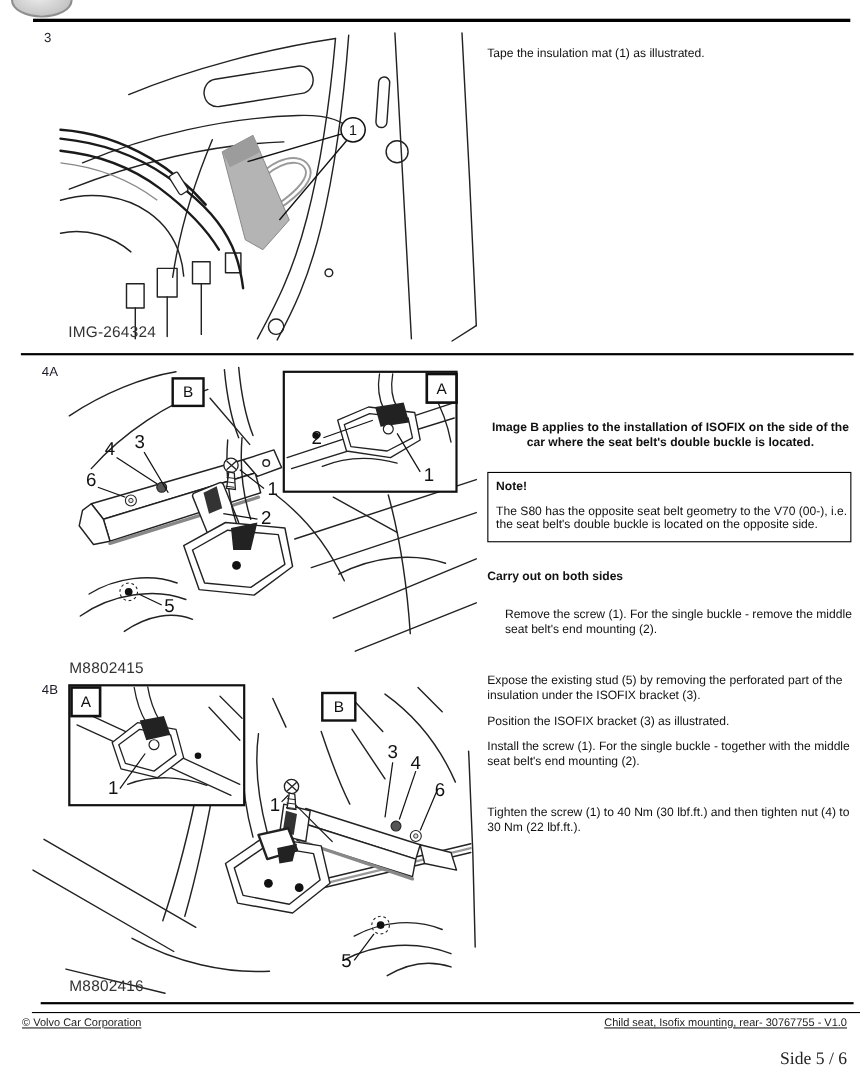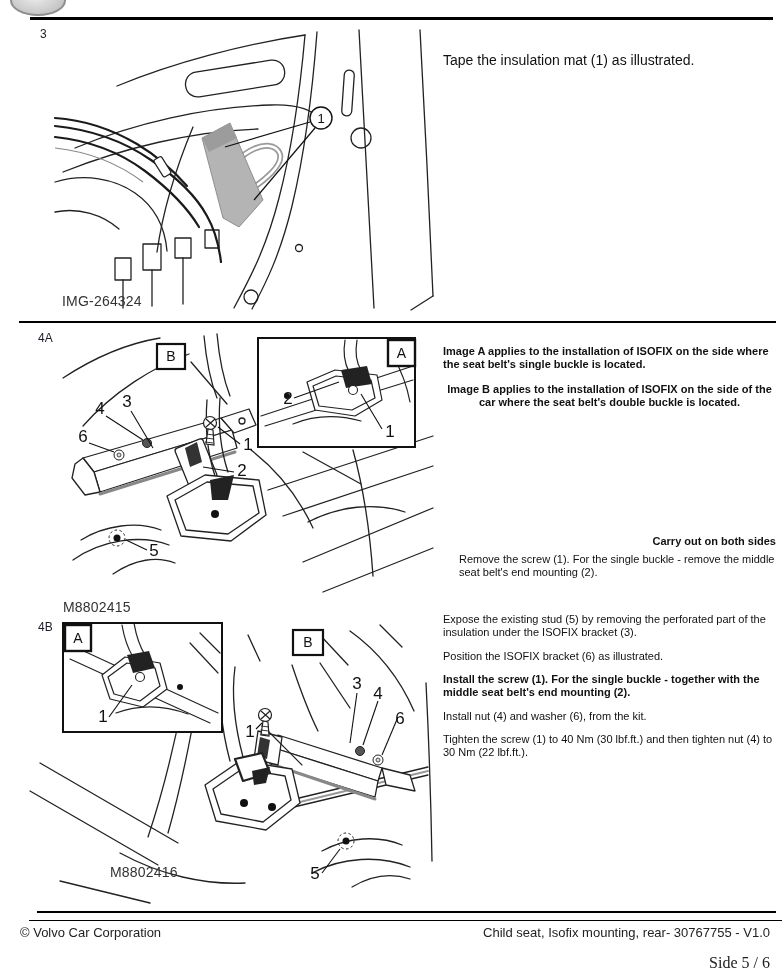--- a/index.html
+++ b/index.html
@@ -23,23 +23,23 @@
   
   .rightcol{position:absolute;left:443px;top:340px;width:333px;height:430px;}
   .rightcol p{margin:0;font-size:11px;line-height:12.5px;position:absolute;width:333px;}
   .b{font-weight:bold;}
   .notebox{
     position:absolute;left:0;top:89px;width:331px;border:1px solid #000;
     padding:6px 7px 8px 7px;box-sizing:border-box;
   }
   .notebox .nt{font-size:11px;font-weight:bold;margin:0 0 10px 0;}
   .notebox .nb{font-size:11px;line-height:12.5px;margin:0;}
-  .step3text{position:absolute;left:443px;top:54px;width:333px;font-size:14px;line-height:12.5px;}
-  
-  .footer-text{position:absolute;top:925px;font-size:13px;color:#222;}
+  .step3text{position:absolute;left:443px;top:43px;width:333px;font-size:11px;line-height:12.5px;}
+  
+  .footer-text{position:absolute;top:925px;font-size:10px;color:#222;text-decoration:underline;}
   .page-ind{position:absolute;top:954px;right:12px;font-size:16px;font-family:Liberation Serif, serif;color:#222;}
   
   svg{position:absolute;overflow:visible;}
   svg text{font-family:"Liberation Sans","DejaVu Sans",sans-serif;}
   .num{font-size:17px;fill:#111;}
   .boxlbl{font-size:14px;fill:#111;}
   .co{font-size:13px;fill:#111;}
 </style>
 </head>
 <body>
@@ -275,31 +275,33 @@
   <text class="boxlbl" x="48" y="30" text-anchor="middle">A</text>
   <rect x="263" y="17" width="30" height="25" fill="#fff" stroke="#111" stroke-width="2.2"></rect>
   <text class="boxlbl" x="278" y="34" text-anchor="middle">B</text>
   <text class="num" x="327" y="76" text-anchor="middle">3</text>
   <text class="num" x="348" y="86" text-anchor="middle">4</text>
   <text class="num" x="370" y="111" text-anchor="middle">6</text>
   <text class="num" x="220" y="124" text-anchor="middle">1</text>
   <text class="num" x="285" y="266" text-anchor="middle">5</text>
   <text class="num" x="73" y="109" text-anchor="middle">1</text>
 </svg>
-<div class="fig-caption" style="left:63px;top:864px;margin-left:47px;">M8802416</div>
+<div class="fig-caption" style="left:63px;top:888px;">M8802416</div>
 
 <div class="rightcol">
-  <p class="b" style="top:5px;">Image A applies to the installation of ISOFIX on the side where the seat belt's single buckle is located.</p>
   <p class="b" style="top:43px;text-align:center;">Image B applies to the installation of ISOFIX on the side of the car where the seat belt's double buckle is located.</p>
-  <p class="b" style="top:195px;text-align:right;">Carry out on both sides</p>
+  <div class="notebox">
+    <p class="nt" style="position:static;">Note!</p>
+    <p class="nb" style="position:static;">The S80 has the opposite seat belt geometry to the V70 (00-), i.e. the seat belt's double buckle is located on the opposite side.</p>
+  </div>
+  <p class="b" style="top:178px;">Carry out on both sides</p>
   <p style="top:213px;margin-left:16px;">Remove the screw (1). For the single buckle - remove the middle seat belt's end mounting (2).</p>
   <p style="top:273px;">Expose the existing stud (5) by removing the perforated part of the insulation under the ISOFIX bracket (3).</p>
-  <p style="top:310px;">Position the ISOFIX bracket (6) as illustrated.</p>
-  <p style="top:333px;font-weight:bold;">Install the screw (1). For the single buckle - together with the middle seat belt's end mounting (2).</p>
-  <p style="top:370px;">Install nut (4) and washer (6), from the kit.</p>
+  <p style="top:310px;">Position the ISOFIX bracket (3) as illustrated.</p>
+  <p style="top:333px;">Install the screw (1). For the single buckle - together with the middle seat belt's end mounting (2).</p>
   <p style="top:393px;">Tighten the screw (1) to 40 Nm (30 lbf.ft.) and then tighten nut (4) to 30 Nm (22 lbf.ft.).</p>
 </div>
 
 <div class="rule-med" style="left:37px;top:911px;width:739px;"></div>
 <div class="rule-thin" style="left:29px;top:920px;width:753px;"></div>
 <div class="footer-text" style="left:20px;">© Volvo Car Corporation</div>
 <div class="footer-text" style="right:12px;">Child seat, Isofix mounting, rear- 30767755 - V1.0</div>
 <div class="page-ind">Side 5 / 6</div>
 
 </body></html>

